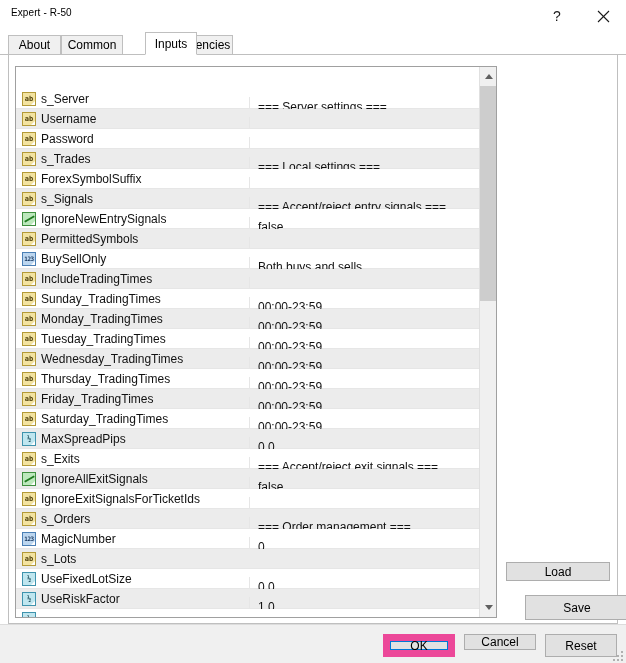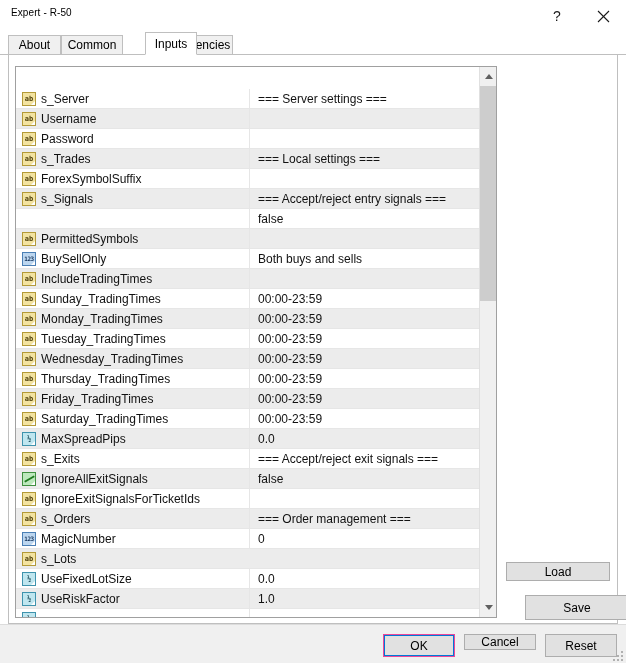--- a/index.html
+++ b/index.html
@@ -99,21 +99,21 @@
   }
   .row.odd{background:#ffffff;}
   .row.even{background:#ececec;}
   .c-var{
     position:absolute;left:0;top:0;width:233px;height:19px;
     display:flex;align-items:center;
     padding-left:6px;box-sizing:border-box;
     overflow:hidden;white-space:nowrap;
   }
   .c-val{
-    position:absolute;left:233px;top:0;width:247px;height:19px;
+    position:absolute;left:233px;top:8px;width:247px;height:19px;
     display:flex;align-items:center;
     padding-left:8px;box-sizing:border-box;
     border-left:1px solid #e6e6e6;
     overflow:hidden;white-space:nowrap;
     font-size:12px;color:#111;
   }
   .vname{font-size:12px;color:#111;margin-left:5px;}
 
   
   .tico{
@@ -189,21 +189,21 @@
   .btn-load{position:absolute;left:506px;top:562px;width:104px;height:19px;}
   .btn-save{position:absolute;left:506px;top:595px;width:104px;height:25px;margin-left:19px;}
 
   
   .footer{
     position:absolute;left:0;top:624px;width:626px;height:39px;
     background:#f0f0f0;border-top:1px solid #dcdcdc;
   }
   .btn-ok{
     position:absolute;left:383px;top:634px;width:72px;height:23px;
-    background:#e1e1e1;border:1px solid #ec4899;
+    background:#e1e1e1;border:7px solid #ec4899;
     box-shadow:inset 0 0 0 1px #0078d7;
   }
   .btn-cancel{position:absolute;left:464px;top:634px;width:72px;height:16px;}
   .btn-reset{position:absolute;left:545px;top:634px;width:72px;height:23px;}
   .grip{
     position:absolute;right:3px;bottom:3px;width:10px;height:10px;
   }
   .grip span{
     position:absolute;width:2px;height:2px;background:#b0b0b0;
   }
@@ -289,20 +289,26 @@
         <div class="c-val"></div>
       </div>
       <div class="row even">
         <div class="c-var">
           <span class="tico t-string">ab</span>
           <span class="vname">s_Signals</span>
         </div>
         <div class="c-val">=== Accept/reject entry signals ===</div>
       </div>
       <div class="row odd">
+        <div class="c-var">
+          <span class="tico t-bool">
+            <span class="slash"></span>
+          </span>
+          <span class="vname">IgnoreNewEntrySignals</span>
+        </div>
         <div class="c-val">false</div>
       </div>
       <div class="row even">
         <div class="c-var">
           <span class="tico t-string">ab</span>
           <span class="vname">PermittedSymbols</span>
         </div>
         <div class="c-val"></div>
       </div>
       <div class="row odd">

